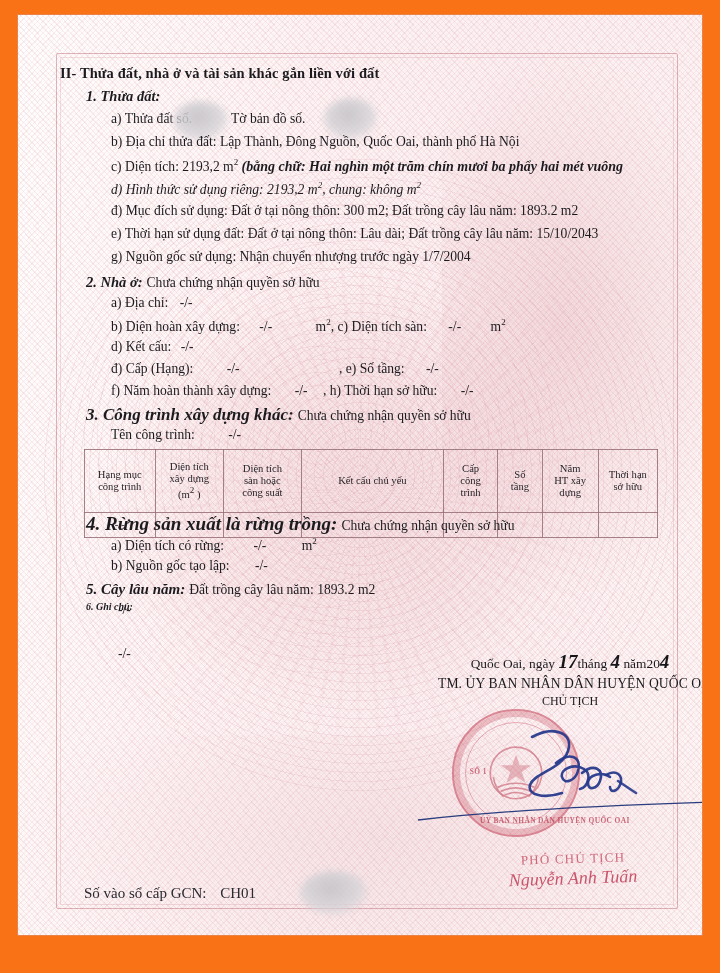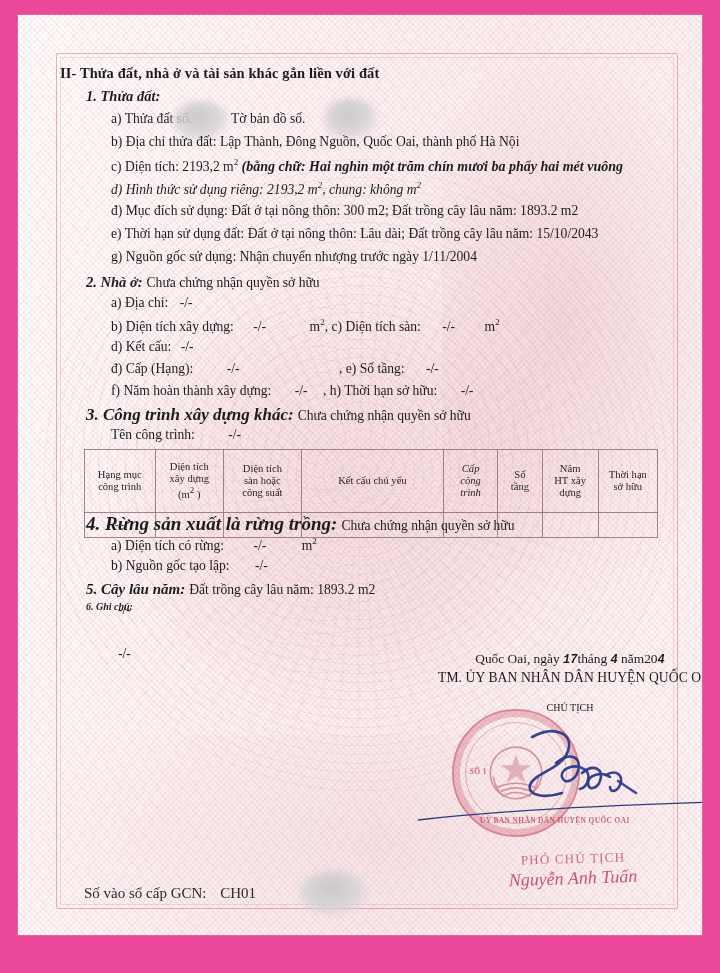--- a/index.html
+++ b/index.html
@@ -2,21 +2,21 @@
 <html lang="vi"><head>
 <meta charset="utf-8">
 <title>Giấy chứng nhận quyền sử dụng đất</title>
 <style>
   html,body{margin:0;padding:0;}
   body{
     width:720px;height:973px;overflow:hidden;
     background:#ffffff;
     font-family:"Liberation Serif", serif;
   }
-  .page{position:relative;width:720px;height:973px;background:#ec4899;}
+  .page{position:relative;width:720px;height:973px;background:#f97316;}
 
   
   .paper{
     position:absolute;left:18px;top:15px;width:684px;height:920px;
     background:
       radial-gradient(ellipse 330px 300px at 48% 52%, rgba(214,150,158,.20) 0%, rgba(214,150,158,.10) 45%, rgba(255,255,255,0) 72%),
       linear-gradient(100deg,#fffdfd 0%,#fdf3f4 35%,#fbeff1 60%,#fdf5f5 100%);
     overflow:hidden;
     box-shadow:0 0 0 1px rgba(206,160,165,.35);
   }
@@ -96,22 +96,22 @@
     font-size:10.6px;line-height:1.16;text-align:center;
     color:#262429;padding:3px 1px;font-family:"Liberation Serif",serif;
   }
   .tbl .hd{height:56px;vertical-align:middle;}
   .tbl .bd{height:18px;}
 
   
   .sig{position:absolute;left:420px;top:636px;width:264px;text-align:center;}
   .sig .line1{font-size:13.4px;color:#1b1b1f;white-space:nowrap;}
   .sig .line2{font-size:13.6px;color:#1b1b1f;letter-spacing:.1px;white-space:nowrap;margin-top:3px;}
-  .sig .line3{font-size:10px;color:#1b1b1f;margin-top:16px;}
-  .hw{font-family:Liberation Mono, monospace;font-style:italic;font-weight:bold;font-size:12px;color:#16161a;}
+  .sig .line3{font-size:12px;color:#1b1b1f;margin-top:2px;}
+  .hw{font-family:Liberation Serif, serif;font-style:italic;font-weight:bold;font-size:19px;color:#16161a;}
 
   
   .seal{
     position:absolute;left:434px;top:694px;width:124px;height:124px;
     border-radius:50%;
     border:2.4px solid rgba(196,62,84,.62);
     box-shadow:inset 0 0 0 3.2px rgba(255,255,255,0), inset 0 0 0 6px rgba(196,62,84,.30);
     opacity:.92;
   }
   .seal .inner{
@@ -181,34 +181,34 @@
         <span>c) Diện tích: 2193,2 m</span><span class="sup">2</span>
         <span class="ital" style="font-size:14px;">(bằng chữ: Hai nghìn một trăm chín mươi ba phẩy hai mét vuông</span>
       </div>
 
       <div class="t lbl" style="left:93px;top:165px;font-style:italic;">
         <span>d) Hình thức sử dụng riêng: 2193,2 m</span><span class="sup">2</span><span>, chung: không m</span><span class="sup">2</span>
       </div>
 
       <div class="t lbl" style="left:93px;top:188px;">đ) Mục đích sử dụng: Đất ở tại nông thôn: 300 m2; Đất trồng cây lâu năm: 1893.2 m2</div>
       <div class="t lbl" style="left:93px;top:211px;">e) Thời hạn sử dụng đất:  Đất ở tại nông thôn: Lâu dài; Đất trồng cây lâu năm: 15/10/2043</div>
-      <div class="t lbl" style="left:93px;top:234px;">g) Nguồn gốc sử dụng: Nhận chuyển nhượng trước ngày 1/11/2004</div>
+      <div class="t lbl" style="left:93px;top:234px;">g) Nguồn gốc sử dụng: Nhận chuyển nhượng trước ngày 1/7/2004</div>
 
       <div class="t" style="left:68px;top:258px;">
         <span class="sec">2. Nhà ở:</span>
         <span class="lbl">Chưa chứng nhận quyền sở hữu</span>
       </div>
 
       <div class="t lbl" style="left:93px;top:280px;">
         <span>a) Địa chỉ:</span>
         <span style="padding-left:8px;">-/-</span>
       </div>
 
       <div class="t lbl" style="left:93px;top:302px;">
-        <span>b) Diện tích xây dựng:</span>
+        <span>b) Diện hoàn xây dựng:</span>
         <span style="padding-left:16px;">-/-</span>
         <span style="padding-left:40px;">m</span><span class="sup">2</span><span>, c) Diện tích sàn:</span>
         <span style="padding-left:18px;">-/-</span>
         <span style="padding-left:26px;">m</span><span class="sup">2</span>
       </div>
 
       <div class="t lbl" style="left:93px;top:324px;">
         <span>d) Kết cấu:</span>
         <span style="padding-left:6px;">-/-</span>
       </div>
@@ -236,21 +236,21 @@
         <span style="padding-left:30px;">-/-</span>
       </div>
 
       <table class="tbl" style="top:434px;">
         <tbody>
           <tr>
             <td class="hd" style="width:72px;">Hạng mục<br>công trình</td>
             <td class="hd" style="width:70px;">Diện tích<br>xây dựng<br>(m<span class="sup">2</span> )</td>
             <td class="hd" style="width:80px;">Diện tích<br>sàn hoặc<br>công suất</td>
             <td class="hd" style="width:152px;">Kết cấu chủ yếu</td>
-            <td class="hd" style="width:54px;font-style:italic;">Cấp<br>công<br>trình</td>
+            <td class="hd" style="width:54px;">Cấp<br>công<br>trình</td>
             <td class="hd" style="width:44px;">Số<br>tầng</td>
             <td class="hd" style="width:56px;">Năm<br>HT xây<br>dựng</td>
             <td class="hd" style="width:60px;">Thời hạn<br>sở hữu</td>
           </tr>
           <tr>
             <td class="bd">-/-</td>
             <td class="bd"></td>
             <td class="bd"></td>
             <td class="bd"></td>
             <td class="bd"></td>

